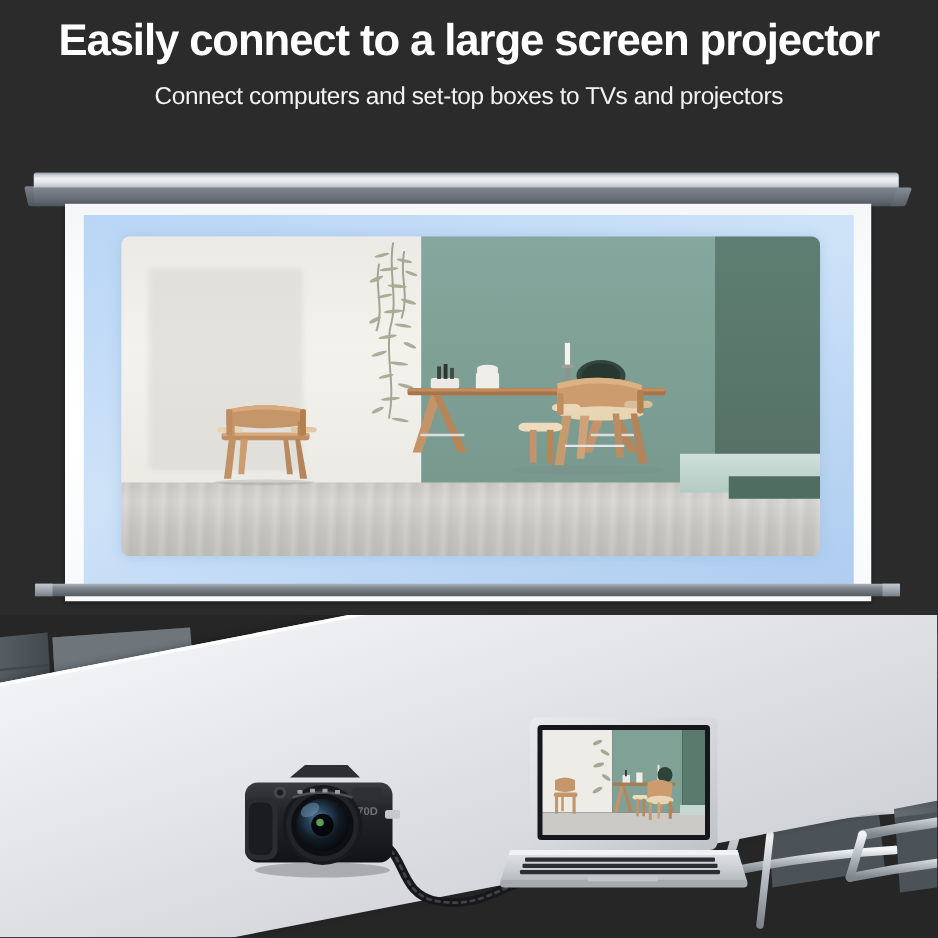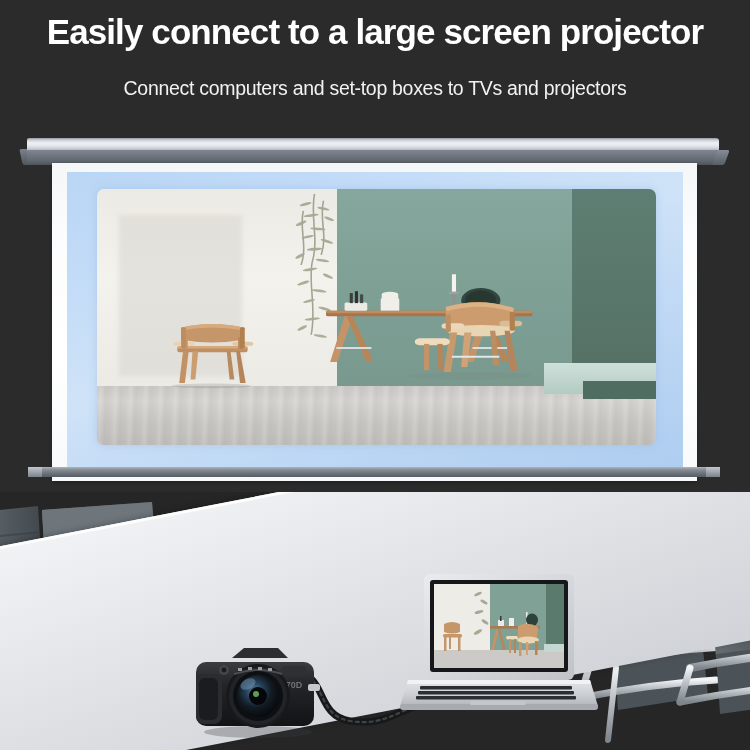--- a/index.html
+++ b/index.html
@@ -38,21 +38,21 @@
     top: 64px;
     left: 0;
     width: 750px;
     text-align: center;
     color: #f2f2f2;
     font-size: 19.5px;
     font-weight: 400;
     line-height: 1.38;
     letter-spacing: -0.3px;
   }
-  .subline span { display: block; margin-top: 11px; }
+  .subline span { display: block; }
 
   
   #projector {
     position: absolute;
     left: 0;
     top: 130px;
     width: 750px;
     height: 360px;
   }
 
@@ -250,21 +250,21 @@
     left: 398px; top: 572px;
     width: 200px; height: 145px;
   }
   .cable {
     position: absolute;
     left: 288px; top: 655px;
     width: 170px; height: 85px;
   }
   .camera {
     position: absolute;
-    left: 186px; top: 640px;
+    left: 186px; top: 604px;
     width: 140px; height: 100px;
   }
 </style>
 </head>
 <body>
 
 <div id="stage">
 
   <div class="headline">Easily connect to a large screen projector</div>
 

